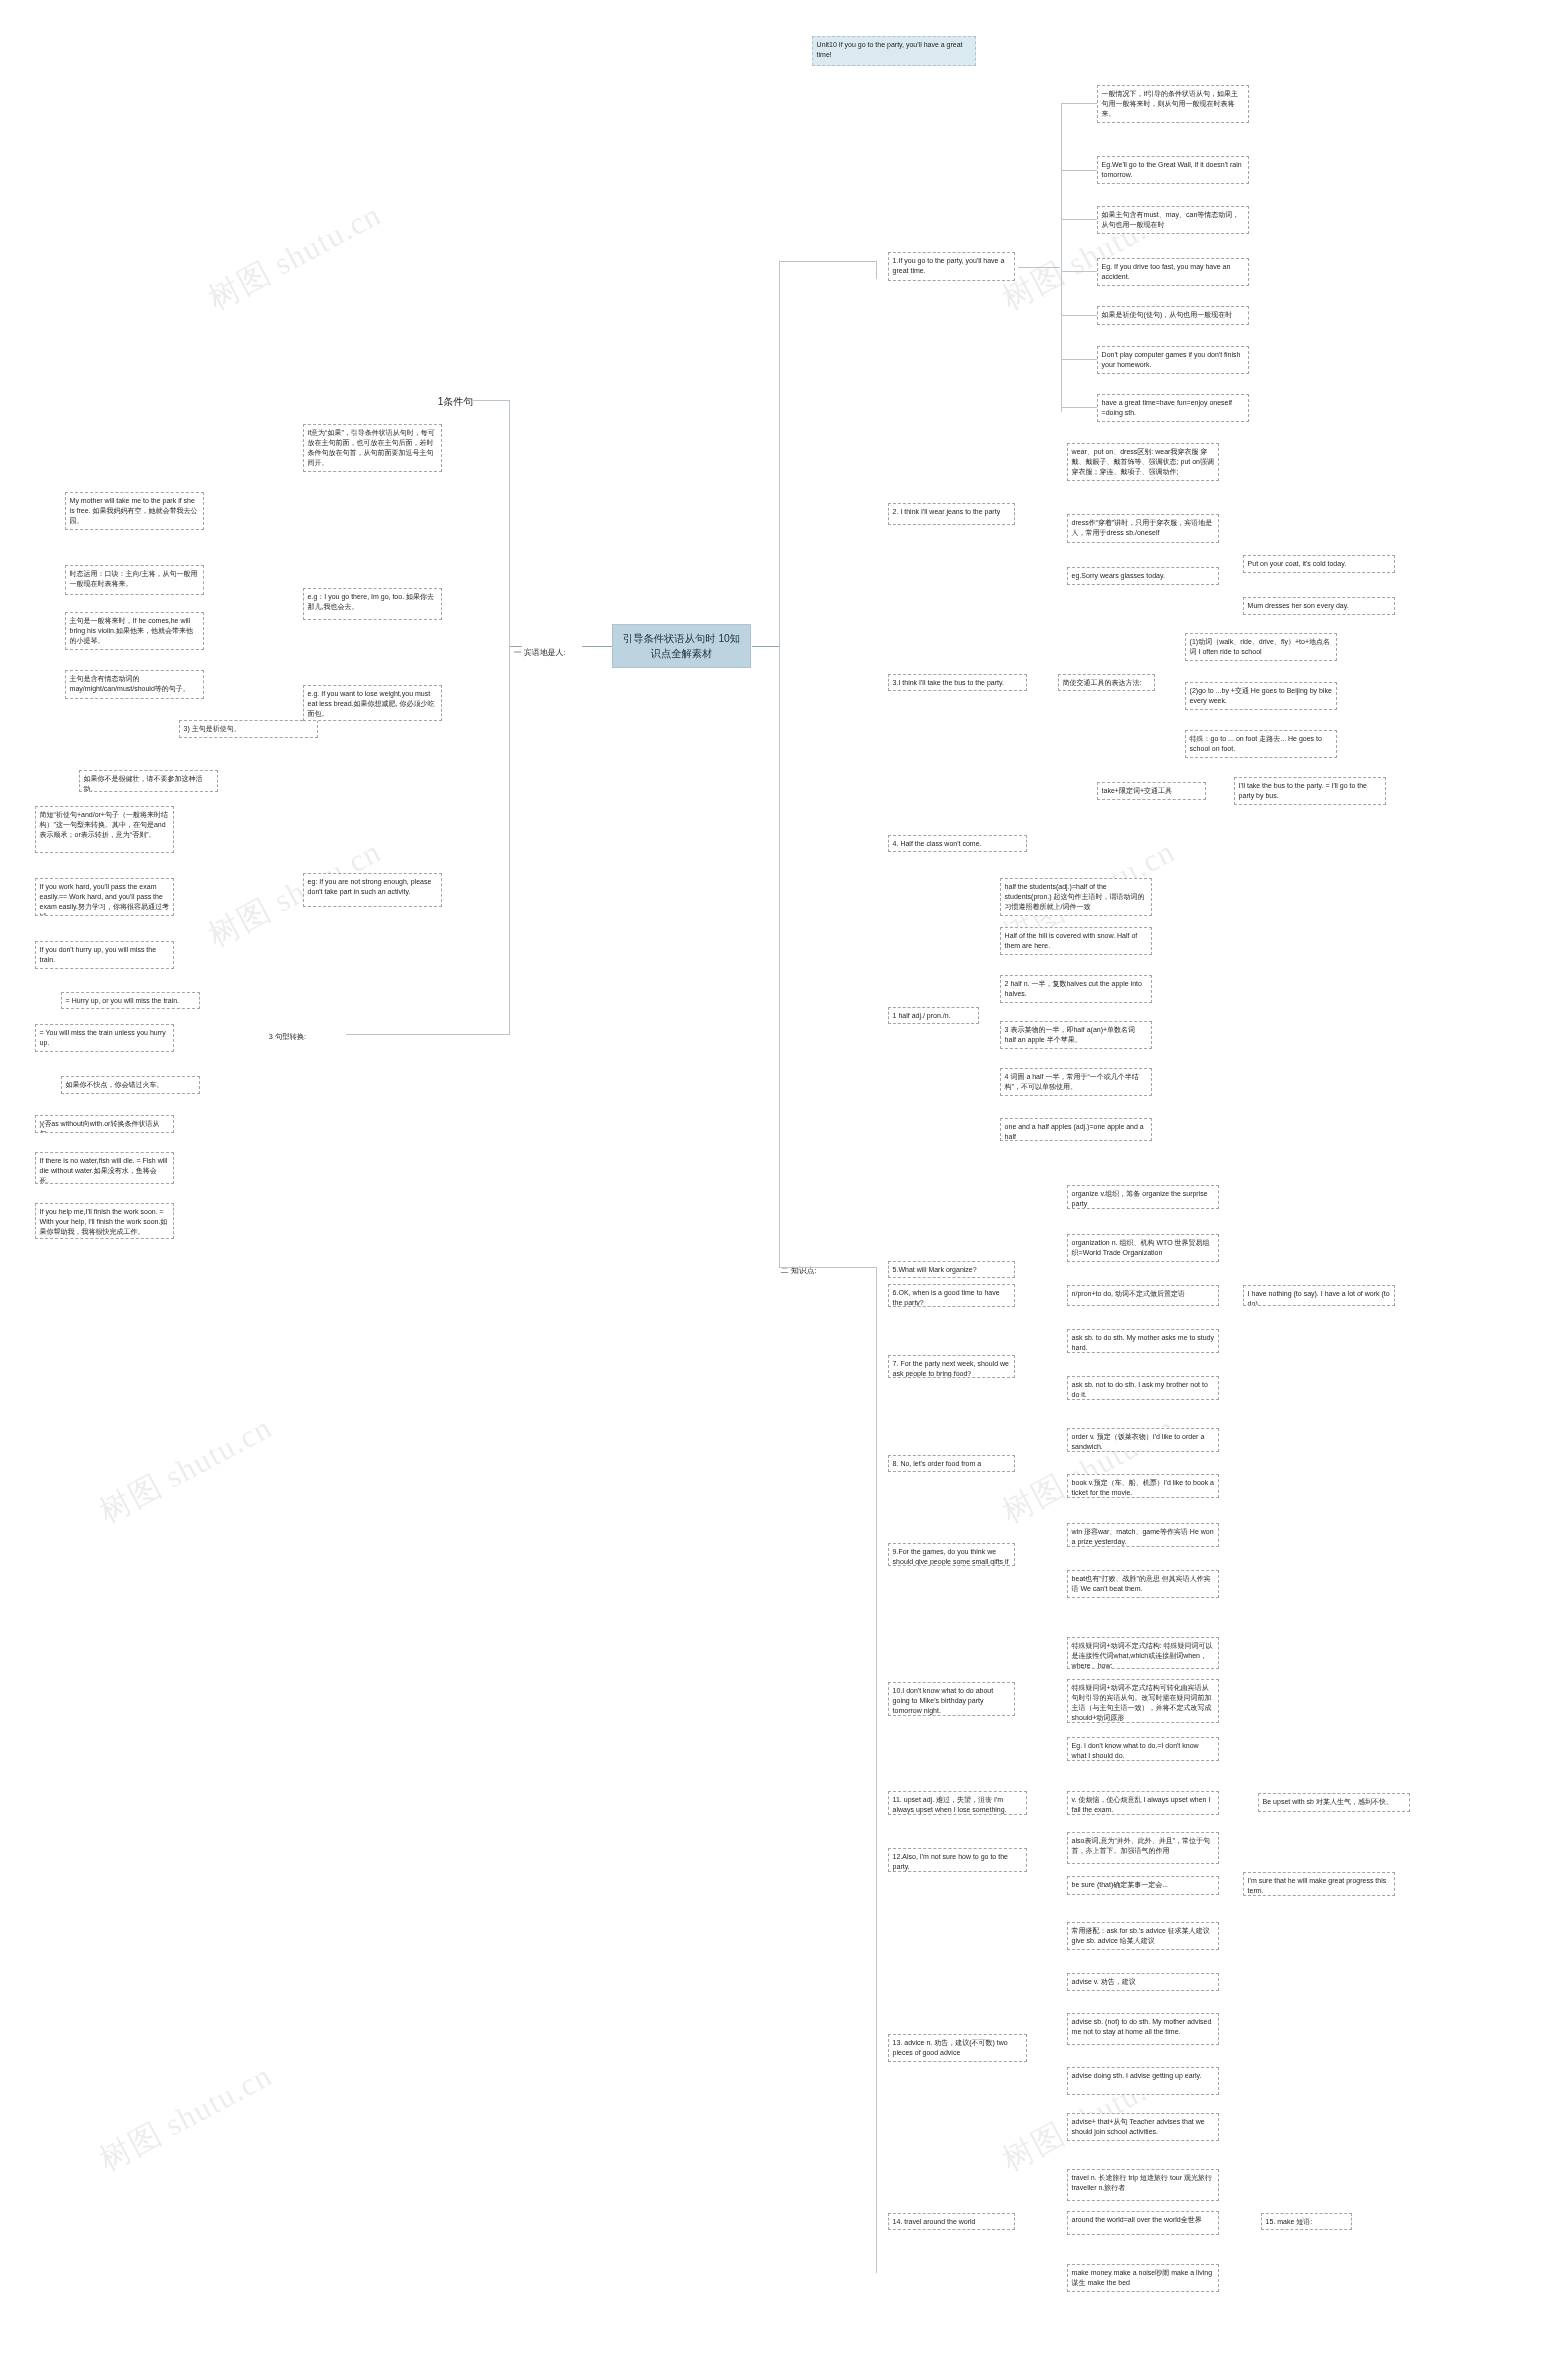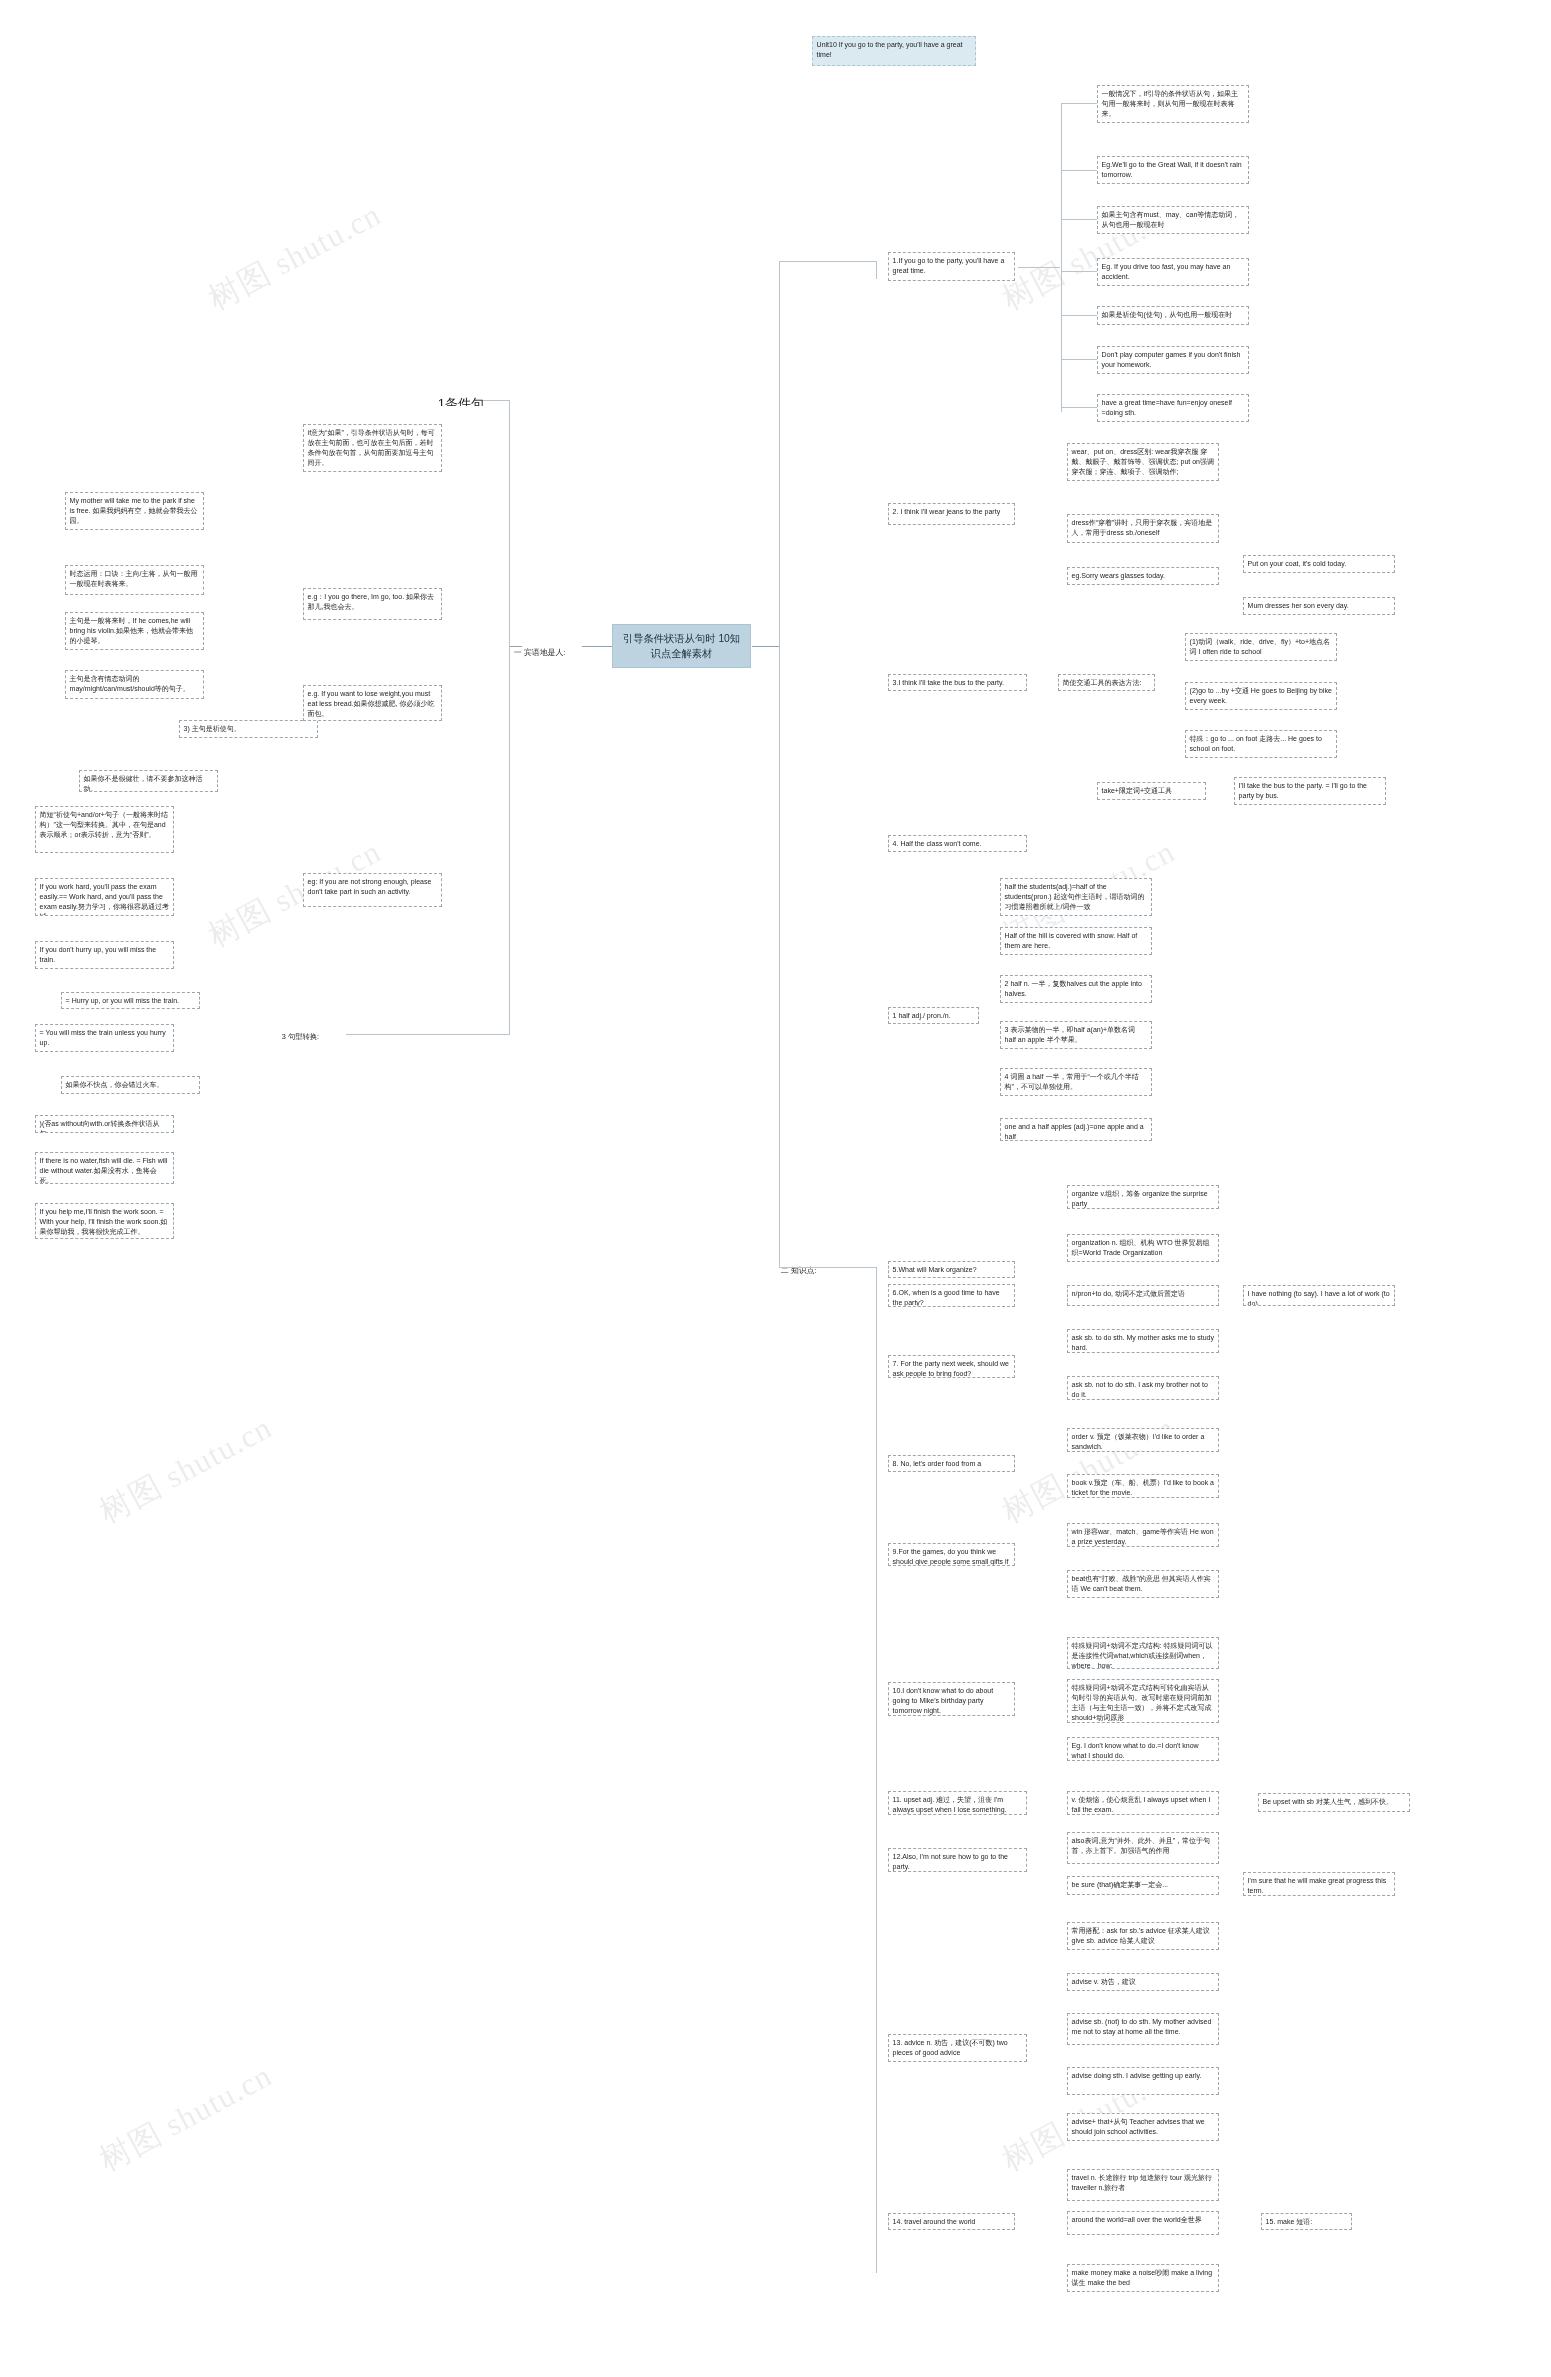--- a/index.html
+++ b/index.html
@@ -83,34 +83,34 @@
 <div class="line v" style="left:509px;top:646px;height:388px;"></div>
 <div class="line h" style="left:346px;top:1034px;width:164px;"></div>
 
 <div class="line h root-line" style="left:752px;top:646px;width:27px;"></div>
 <div class="line v" style="left:779px;top:261px;height:1006px;"></div>
 <div class="line h" style="left:779px;top:261px;width:97px;"></div>
 <div class="line h" style="left:779px;top:1267px;width:97px;"></div>
 <div class="line v" style="left:876px;top:261px;height:18px;"></div>
 <div class="line v" style="left:876px;top:1267px;height:1006px;"></div>
 
-<div class="node plain" style="left:436px;top:394px;width:55px;height:12px;font-size:13px;">1条件句</div>
+<div class="node plain" style="left:436px;top:394px;width:55px;height:12px;font-size:10px;">1条件句</div>
 
 <div class="node" style="left:303px;top:424px;width:139px;height:48px;">if意为“如果”，引导条件状语从句时，每可放在主句前面，也可放在主句后面，若时条件句放在句首，从句前面要加逗号主句间开。</div>
 
 <div class="node" style="left:65px;top:492px;width:139px;height:38px;">My mother will take me to the park if she is free. 如果我妈妈有空，她就会带我去公园。</div>
 <div class="node" style="left:65px;top:565px;width:139px;height:30px;">时态运用：口诀：主向/主将，从句一般用一般现在时表将来。</div>
 <div class="node" style="left:65px;top:612px;width:139px;height:38px;">主句是一般将来时，If he comes,he will bring his violin.如果他来，他就会带来他的小提琴。</div>
 <div class="node" style="left:65px;top:670px;width:139px;height:29px;">主句是含有情态动词的may/might/can/must/should等的句子。</div>
 <div class="node" style="left:179px;top:720px;width:139px;height:18px;">3) 主句是祈使句。</div>
 <div class="node" style="left:303px;top:588px;width:139px;height:31.5px;">e.g：I you go there, Im go, too. 如果你去那儿,我也会去。</div>
 <div class="node" style="left:303px;top:685px;width:139px;height:36px;">e.g. If you want to lose weight,you must eat less bread.如果你想减肥, 你必须少吃面包。</div>
 <div class="node" style="left:79px;top:770px;width:139px;height:22px;">如果你不是很健壮，请不要参加这种活动。</div>
 <div class="node" style="left:303px;top:873px;width:139px;height:34px;">eg: If you are not strong enough, please don't take part in such an activity.</div>
-<div class="node plain" style="left:267px;top:1031px;width:67px;height:12px;font-size:7.3px;text-align:center;">3 句型转换:</div>
+<div class="node plain" style="left:267px;top:1031px;width:67px;height:12px;font-size:7.3px;">3 句型转换:</div>
 <div class="node" style="left:35px;top:806px;width:139px;height:47px;">简短“祈使句+and/or+句子（一般将来时结构）”这一句型来转换。其中，在句是and表示顺承；or表示转折，意为“否则”。</div>
 <div class="node" style="left:35px;top:878px;width:139px;height:38px;">If you work hard, you'll pass the exam easily.== Work hard, and you'll pass the exam easily.努力学习，你将很容易通过考试</div>
 <div class="node" style="left:35px;top:941px;width:139px;height:28px;">If you don't hurry up, you will miss the train.</div>
 <div class="node" style="left:61px;top:992px;width:139px;height:17px;">= Hurry up, or you will miss the train.</div>
 <div class="node" style="left:35px;top:1024px;width:139px;height:28px;">= You will miss the train unless you hurry up.</div>
 <div class="node" style="left:61px;top:1076px;width:139px;height:18px;">如果你不快点，你会错过火车。</div>
 <div class="node" style="left:35px;top:1115px;width:139px;height:18px;">)(否as without向with.or转换条件状语从句。</div>
 <div class="node" style="left:35px;top:1152px;width:139px;height:31.5px;">If there is no water,fish will die. = Fish will die without water.如果没有水，鱼将会死。</div>
 <div class="node" style="left:35px;top:1203px;width:139px;height:36px;">If you help me,I'll finish the work soon. = With your help, I'll finish the work soon.如果你帮助我，我将很快完成工作。</div>
 

